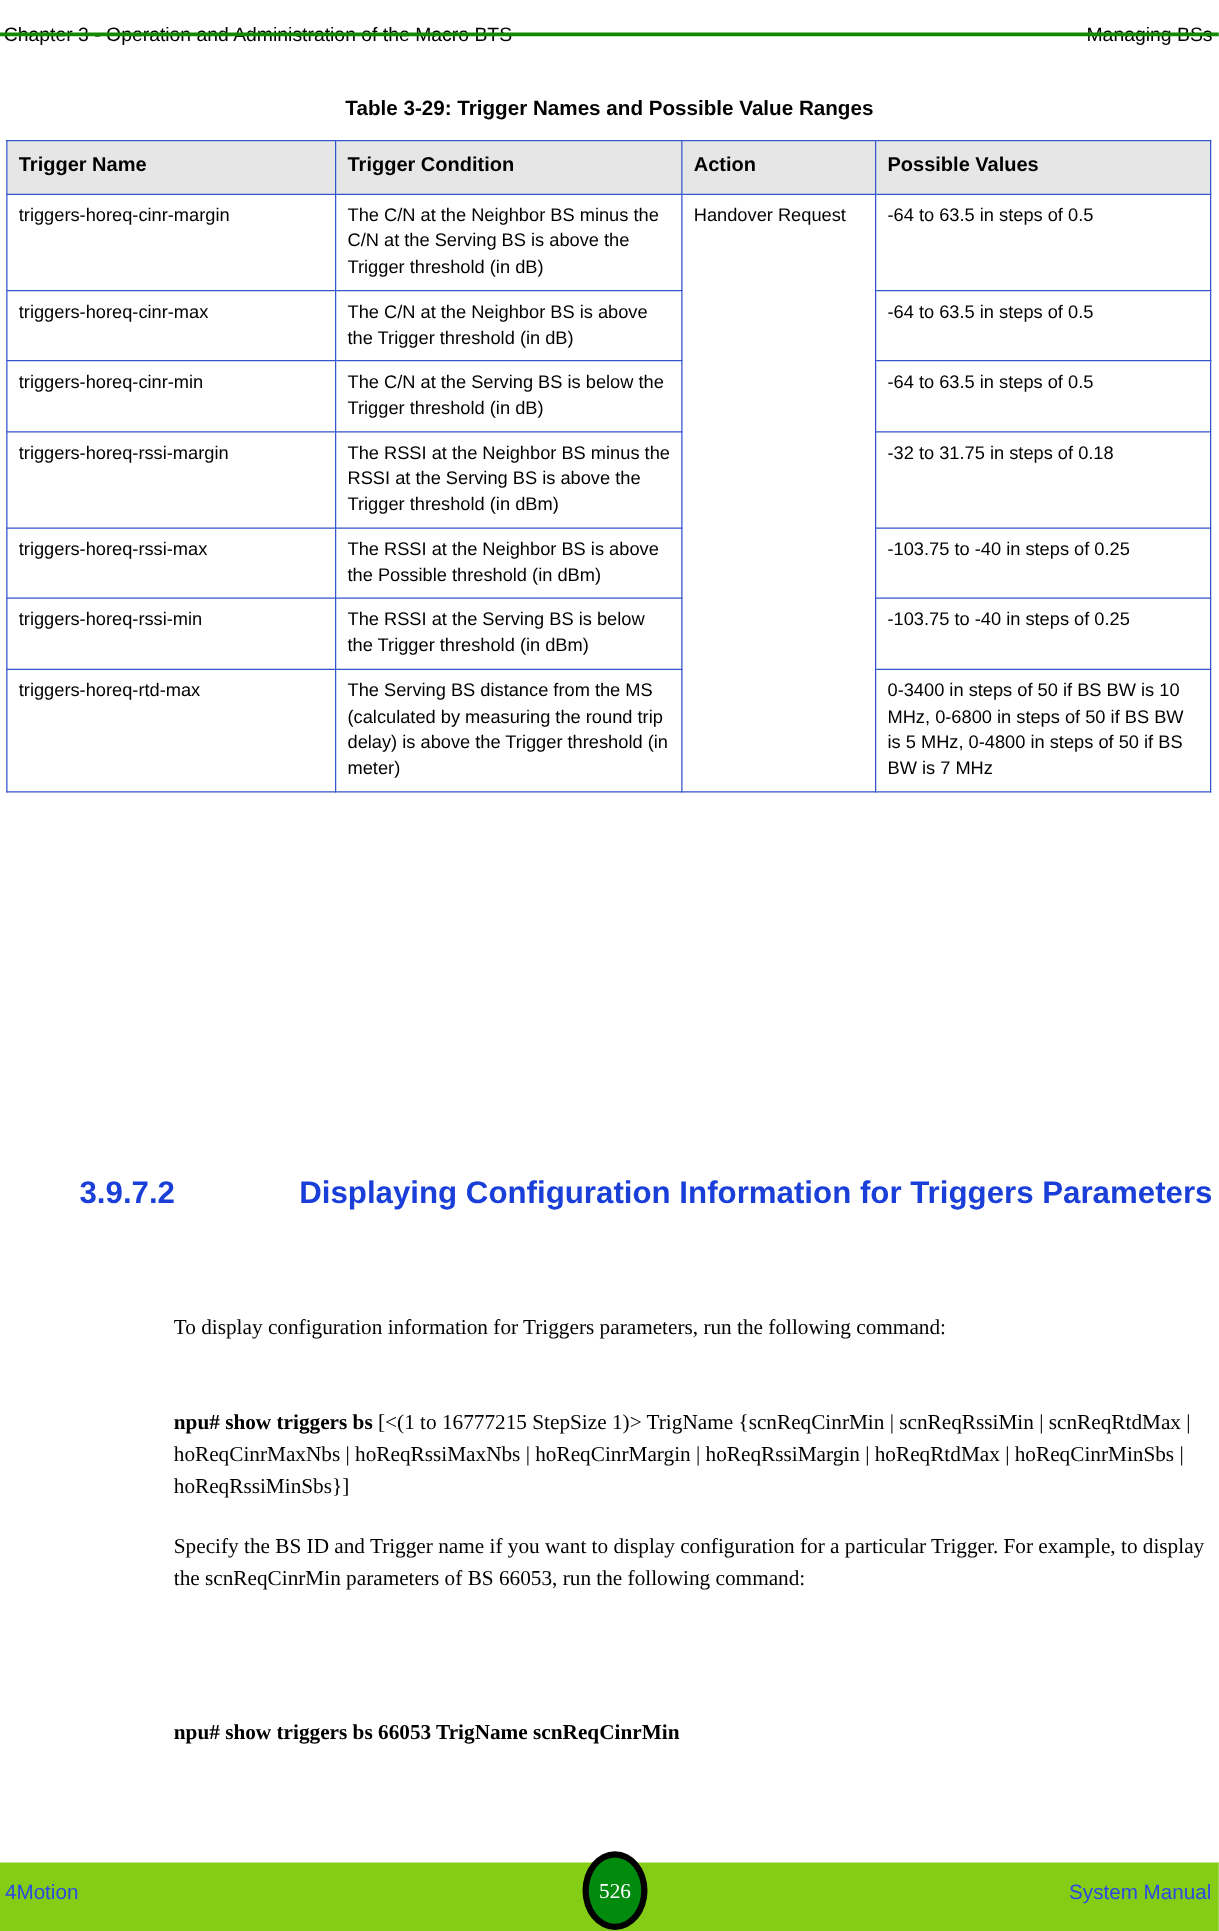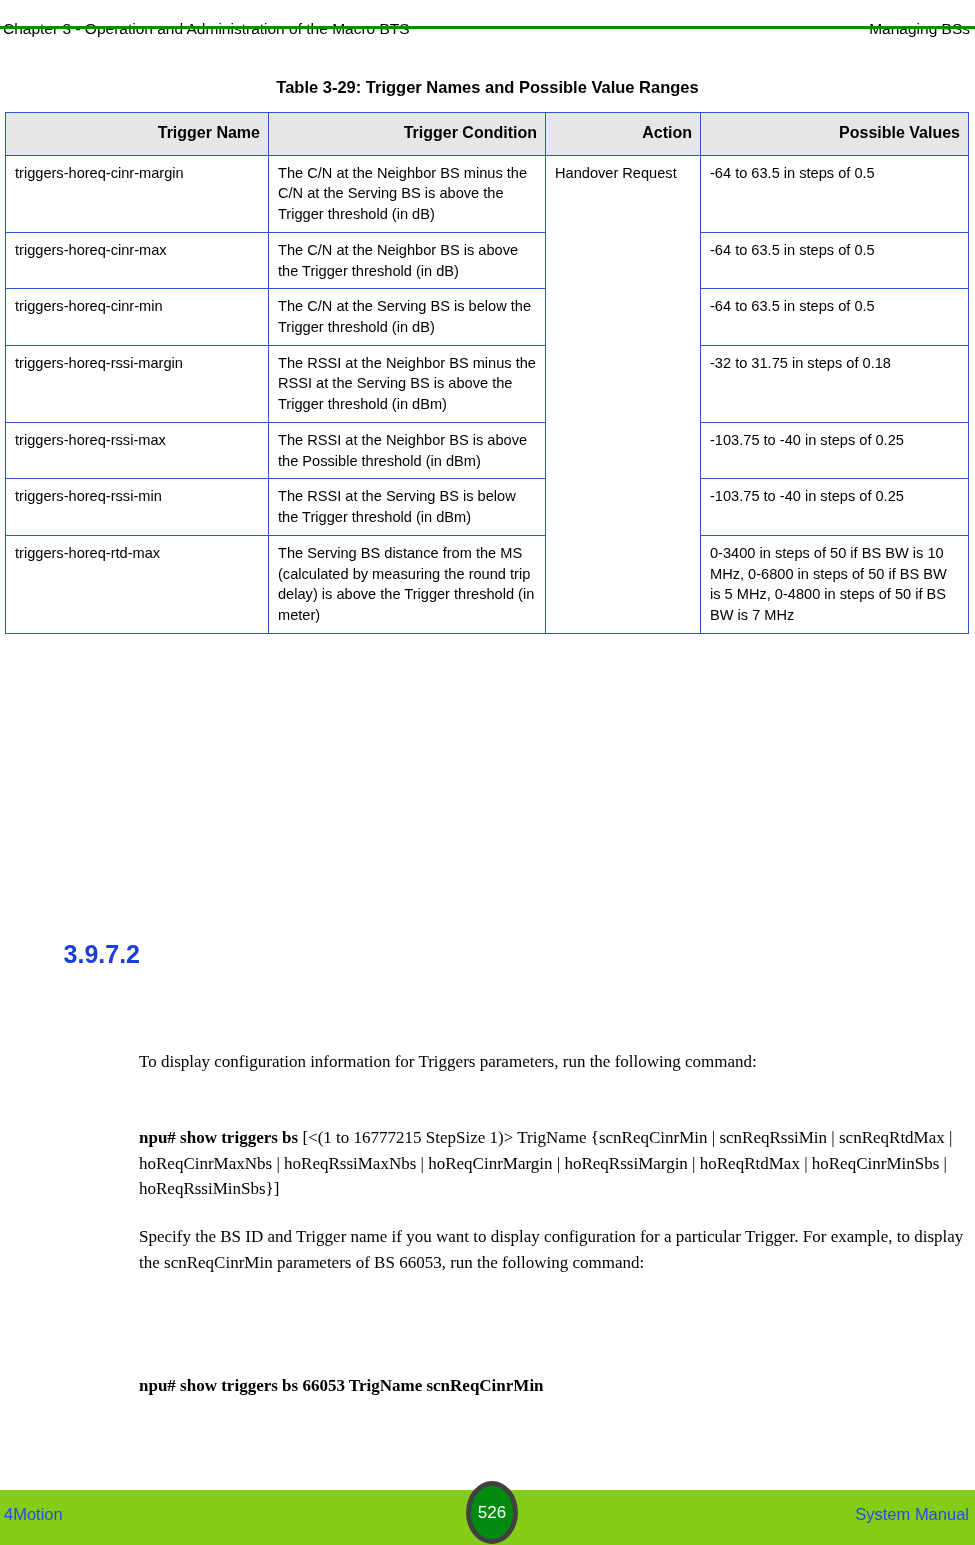--- a/index.html
+++ b/index.html
@@ -76,21 +76,21 @@
     vertical-align: top;
     padding: 7px 8px 7px 9px;
     line-height: 1.42;
   }
   table.trig thead th {
     background: #E6E6E6;
     font-weight: bold;
     font-size: 16px;
     padding-top: 9px;
     padding-bottom: 10px;
-    text-align: right;
+    text-align: left;
   }
   td.action-cell { vertical-align: top; }
 
   
   .sec-head {
     position: absolute;
     left: 5px;
     top: 938px;
     width: 965px;
     font-family: "Liberation Sans", sans-serif;
@@ -142,24 +142,24 @@
   .page-footer .ft-left  { left: 4px; }
   .page-footer .ft-right { right: 6px; }
   .pagenum-badge {
     position: absolute;
     left: 466px;
     top: -9px;
     width: 52px;
     height: 63px;
     border-radius: 50%;
     background: #008A0E;
-    border: 5px solid #404040;
+    border: 5px solid #000000;
     box-sizing: border-box;
     color: #ffffff;
-    font-family: Liberation Sans, sans-serif;
+    font-family: Liberation Serif, serif;
     font-size: 17px;
     display: flex;
     align-items: center;
     justify-content: center;
   }
 </style>
 </head>
 <body>
 
 <div class="page-header">
@@ -222,20 +222,21 @@
     <tr>
       <td>triggers-horeq-rtd-max</td>
       <td>The Serving BS distance from the MS (calculated by measuring the round trip delay) is above the Trigger threshold (in meter)</td>
       <td>0-3400 in steps of 50 if BS BW is 10 MHz, 0-6800 in steps of 50 if BS BW is 5 MHz, 0-4800 in steps of 50 if BS BW is 7 MHz</td>
     </tr>
   </tbody>
 </table>
 
 <div class="sec-head">
   <span class="num">3.9.7.2</span>
+  <span class="ttl">Displaying Configuration Information for Triggers Parameters</span>
 </div>
 
 <p class="body-block" id="para1">To display configuration information for Triggers parameters, run the following command:</p>
 
 <p class="body-block" id="cmdsyn"><span class="cmd-bold">npu# show triggers bs</span><span> [&lt;(1 to 16777215 StepSize 1)&gt; TrigName {scnReqCinrMin | scnReqRssiMin | scnReqRtdMax | hoReqCinrMaxNbs | hoReqRssiMaxNbs | hoReqCinrMargin | hoReqRssiMargin | hoReqRtdMax | hoReqCinrMinSbs | hoReqRssiMinSbs}]</span></p>
 
 <p class="body-block" id="para2">Specify the BS ID and Trigger name if you want to display configuration for a particular Trigger. For example, to display the scnReqCinrMin parameters of BS 66053, run the following command:</p>
 
 <p class="body-block cmd-bold" id="cmdex">npu# show triggers bs 66053 TrigName scnReqCinrMin</p>
 

